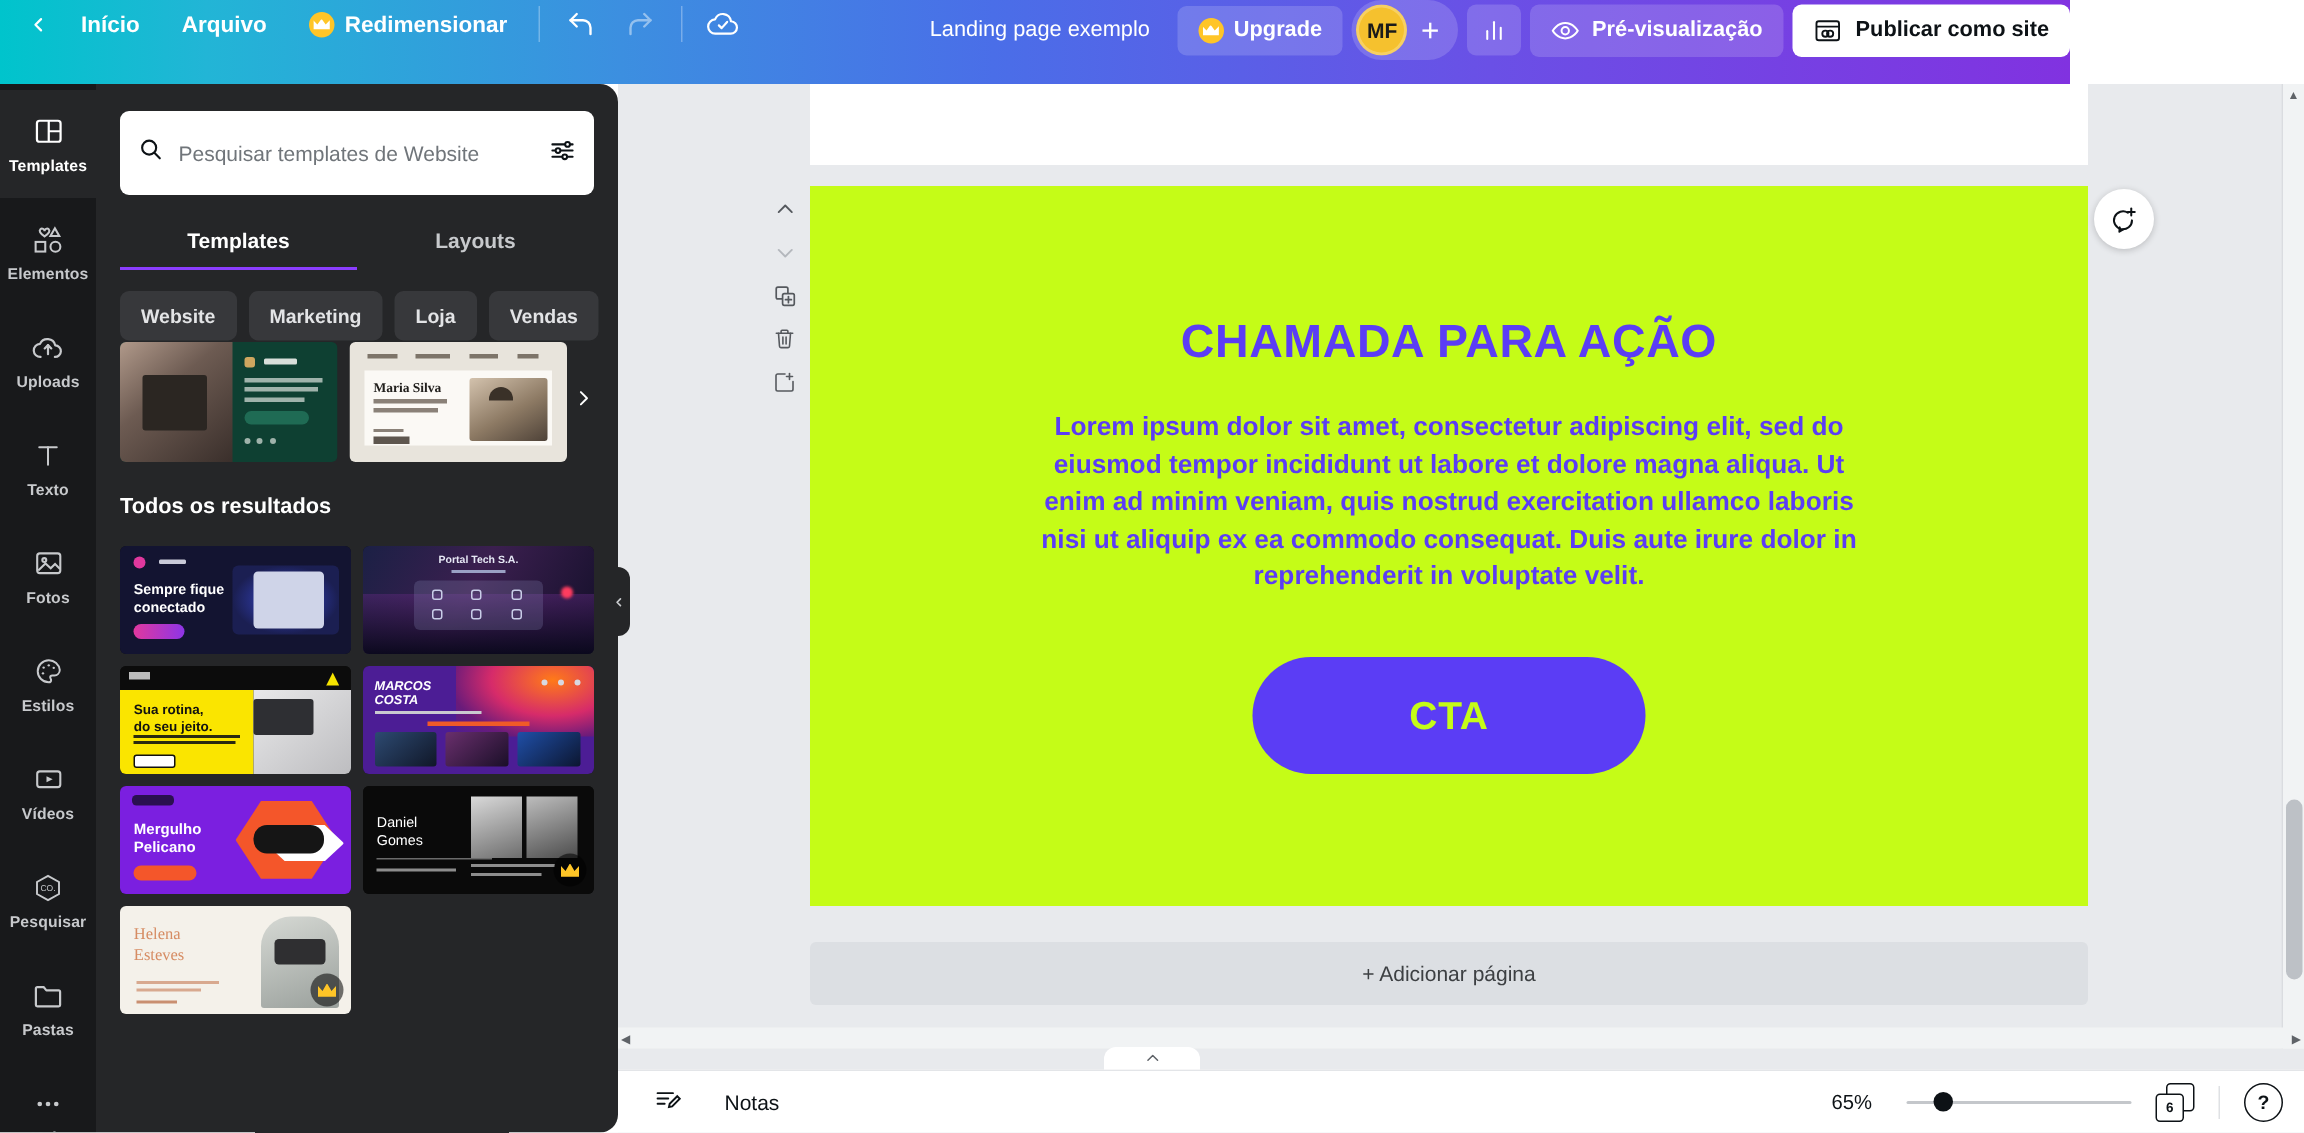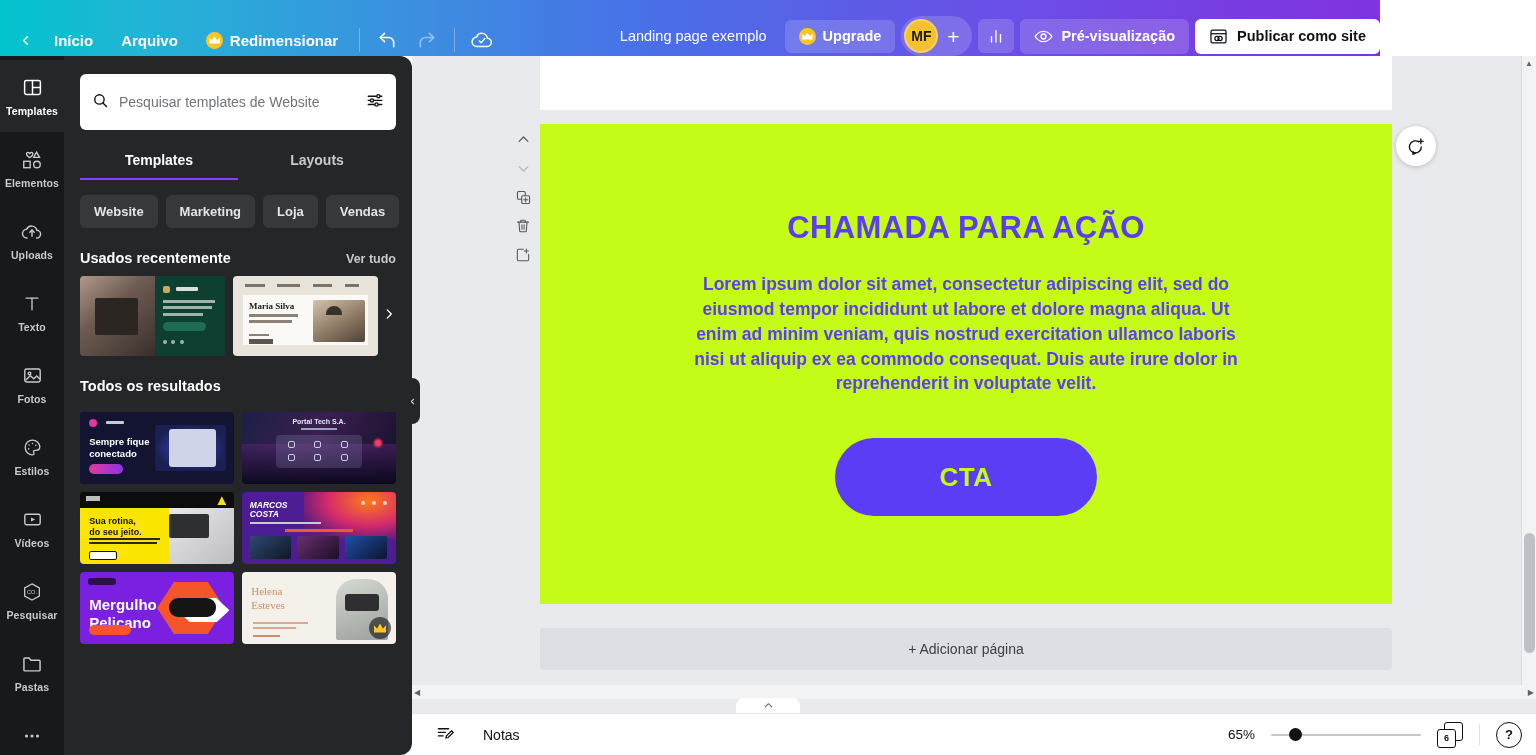--- a/index.html
+++ b/index.html
@@ -8,21 +8,21 @@
     overflow: hidden;
     font-family: "Liberation Sans", sans-serif;
     background: #ffffff;
   }
   #app { position: relative; width: 1536px; height: 755px; }
 
   
   .topbar {
     position: absolute; top: 0; left: 0; width: 1380px; height: 56px;
     background: linear-gradient(90deg, #00c4cc 0%, #22b5d6 10%, #3c8fe0 30%, #4a6ee8 48%, #6a50e6 72%, #8132e0 100%);
-    display: flex; align-items: flex-end; color: #fff;
+    display: flex; align-items: flex-start; color: #fff;
     z-index: 40;
   }
   .tb-left { display: flex; align-items: center; gap: 0; padding-left: 10px; }
   .tb-chev {
     width: 30px; height: 30px; display: flex; align-items: center; justify-content: center;
     cursor: pointer; border-radius: 6px;
   }
   .tb-item {
     font-size: 15px; font-weight: bold; color: #fff;
     padding: 7px 14px; border-radius: 6px; cursor: pointer;
@@ -112,21 +112,21 @@
   .search-input::placeholder { color: #70757a; }
 
   .tabs { display: flex; padding: 0 16px; margin-top: 14px; }
   .tab {
     flex: 1; text-align: center; font-size: 14px; font-weight: bold;
     color: #c7c9cc; padding: 8px 0 10px 0; cursor: pointer;
     border-bottom: 2px solid transparent;
   }
   .tab.active { color: #fff; border-bottom-color: #8b3dff; }
 
-  .chips { display: flex; gap: 8px; padding: 14px 16px 0 16px; align-items: center; }
+  .chips { display: flex; gap: 8px; padding: 14px 16px 0 16px; align-items: flex-start; }
   .chip {
     background: #37383b; color: #e3e4e6; font-size: 13px; font-weight: bold;
     padding: 9px 14px; border-radius: 6px; cursor: pointer; white-space: nowrap;
   }
   .chip-next {
     width: 28px; height: 34px; display: flex; align-items: center; justify-content: center;
     color: #e3e4e6; cursor: pointer; flex: 0 0 auto;
   }
 
   .sec-head {
@@ -244,21 +244,21 @@
   .bottombar {
     position: absolute; bottom: 0; left: 412px; width: 1124px; height: 42px;
     background: #fff; border-top: 1px solid #e3e5e8;
     display: flex; align-items: center; padding: 0 14px; z-index: 35;
   }
   .notes-btn {
     display: flex; align-items: center; gap: 28px; cursor: pointer;
     padding: 6px 10px; border-radius: 6px; font-size: 14px; color: #0d1216;
   }
   .bb-right { margin-left: auto; display: flex; align-items: center; gap: 16px; }
-  .zoom-pct { font-size: 13.5px; color: #0d1216; min-width: 34px; text-align: right; }
+  .zoom-pct { font-size: 13.5px; color: #0d1216; min-width: 34px; text-align: left; }
   .zoom-slider {
     width: 150px; height: 14px; display: flex; align-items: center; position: relative; cursor: pointer;
   }
   .zoom-track { width: 100%; height: 2px; background: #c4c7cb; border-radius: 1px; }
   .zoom-knob {
     position: absolute; left: 18px; width: 13px; height: 13px;
     border-radius: 50%; background: #0d1216;
   }
   .pages-badge {
     position: relative; width: 26px; height: 26px; cursor: pointer;
@@ -513,24 +513,20 @@
       <div class="chips">
         <div class="chip">Website</div>
         <div class="chip">Marketing</div>
         <div class="chip">Loja</div>
         <div class="chip">Vendas</div>
         <div class="chip-next">
           
         </div>
       </div>
 
-      <div class="sec-head">
-        <div class="sec-title">Usados recentemente</div>
-        <div class="sec-link">Ver tudo</div>
-      </div>
 
       <div class="recent-row">
 
         <div class="recent-card">
           <div class="th" style="background:#0e4032;">
             <div style="position:absolute;left:0;top:0;width:52%;height:100%;background:linear-gradient(140deg,#b0998a,#6d5b52 40%,#3a2f2b);"></div>
             <div style="position:absolute;left:10%;top:28%;width:30%;height:46%;background:#2b2622;border-radius:2px;"></div>
             <div style="position:absolute;left:57%;top:13%;width:7px;height:7px;background:#cfa65f;border-radius:2px;"></div>
             <div style="position:absolute;left:66%;top:14%;width:22px;height:4px;background:#d8ded9;border-radius:1px;"></div>
             <div style="position:absolute;left:57%;top:30%;width:36%;height:3px;background:#9fb3ab;"></div>
@@ -624,29 +620,43 @@
             <div style="position:absolute;left:28%;top:52%;width:44%;height:3px;background:#f05a28;"></div>
             <div style="position:absolute;left:5%;bottom:7%;width:27%;height:32%;background:linear-gradient(140deg,#2d4a72,#101728);border-radius:2px;"></div>
             <div style="position:absolute;left:36%;bottom:7%;width:27%;height:32%;background:linear-gradient(140deg,#6a2f6d,#1a0f28);border-radius:2px;"></div>
             <div style="position:absolute;left:67%;bottom:7%;width:27%;height:32%;background:linear-gradient(140deg,#1f4fa8,#0c1630);border-radius:2px;"></div>
           </div>
         </div>
 
         <div class="tpl">
           <div class="th" style="background:#7b1fe0;">
             <div style="position:absolute;left:5%;top:9%;width:28px;height:7px;border-radius:3px;background:#2a1050;"></div>
-            <div style="position:absolute;left:6%;top:33%;font-size:15px;font-weight:bold;color:#fff;line-height:1.22;">Mergulho<br>Pelicano</div>
+            <div style="position:absolute;left:6%;top:33%;font-size:10px;font-weight:bold;color:#fff;line-height:1.22;">Mergulho<br>Pelicano</div>
             <div style="position:absolute;left:6%;top:74%;width:42px;height:10px;border-radius:5px;background:#f4562a;"></div>
             <div style="position:absolute;right:6%;top:14%;width:44%;height:72%;background:#f4562a;clip-path:polygon(25% 0,75% 0,100% 50%,75% 100%,25% 100%,0 50%);"></div>
             <div style="position:absolute;right:3%;top:36%;width:34%;height:34%;background:#fff;clip-path:polygon(25% 0,75% 0,100% 50%,75% 100%,25% 100%,0 50%);"></div>
             <div style="position:absolute;right:12%;top:36%;width:30%;height:26%;background:#151515;border-radius:9px;"></div>
           </div>
         </div>
 
 
+        <div class="tpl">
+          <div class="th" style="background:#0a0a0a;">
+            <div style="position:absolute;left:6%;top:26%;font-size:9.5px;color:#fff;line-height:1.3;">Daniel<br>Gomes</div>
+            <div style="position:absolute;left:6%;top:66%;width:50%;height:1px;background:#6b6b6b;"></div>
+            <div style="position:absolute;left:6%;top:76%;width:34%;height:2px;background:#8d8d8d;"></div>
+            <div style="position:absolute;left:47%;top:10%;width:22%;height:56%;background:linear-gradient(160deg,#d9d9d9,#6e6e6e);"></div>
+            <div style="position:absolute;left:71%;top:10%;width:22%;height:56%;background:linear-gradient(160deg,#bdbdbd,#4d4d4d);"></div>
+            <div style="position:absolute;left:47%;top:72%;width:36%;height:2px;background:#8d8d8d;"></div>
+            <div style="position:absolute;left:47%;top:80%;width:30%;height:2px;background:#8d8d8d;"></div>
+          </div>
+          <div class="tpl-crown">
+            <span class="tpl-crown-glyph"></span>
+          </div>
+        </div>
 
         <div class="tpl">
           <div class="th" style="background:#f4f1ea;">
             <div style="position:absolute;left:6%;top:18%;font-size:11px;color:#d68c63;font-family:'Liberation Serif',serif;line-height:1.25;">Helena<br>Esteves</div>
             <div style="position:absolute;left:7%;top:70%;width:36%;height:2px;background:#d8a98f;"></div>
             <div style="position:absolute;left:7%;top:77%;width:28%;height:2px;background:#d8a98f;"></div>
             <div style="position:absolute;left:7%;top:88%;width:18%;height:2px;background:#c98f71;"></div>
             <div style="position:absolute;right:5%;top:10%;width:34%;height:84%;background:linear-gradient(160deg,#d6d9d4,#9aa09c);border-radius:20px 20px 2px 2px;"></div>
             <div style="position:absolute;right:11%;top:30%;width:22%;height:24%;background:#2f2f31;border-radius:3px;"></div>
           </div>

